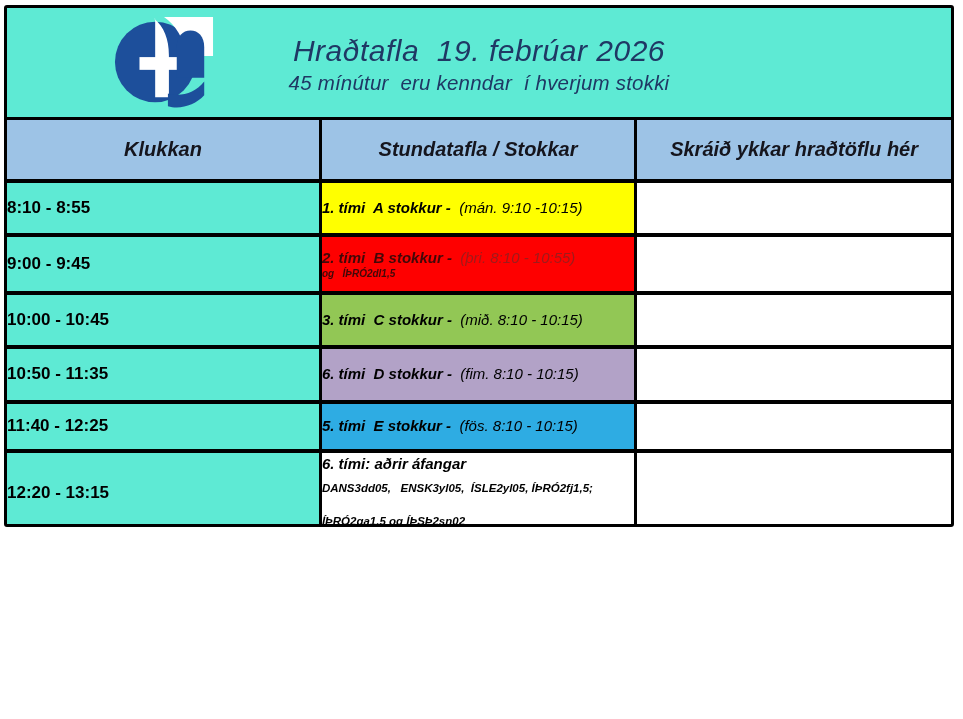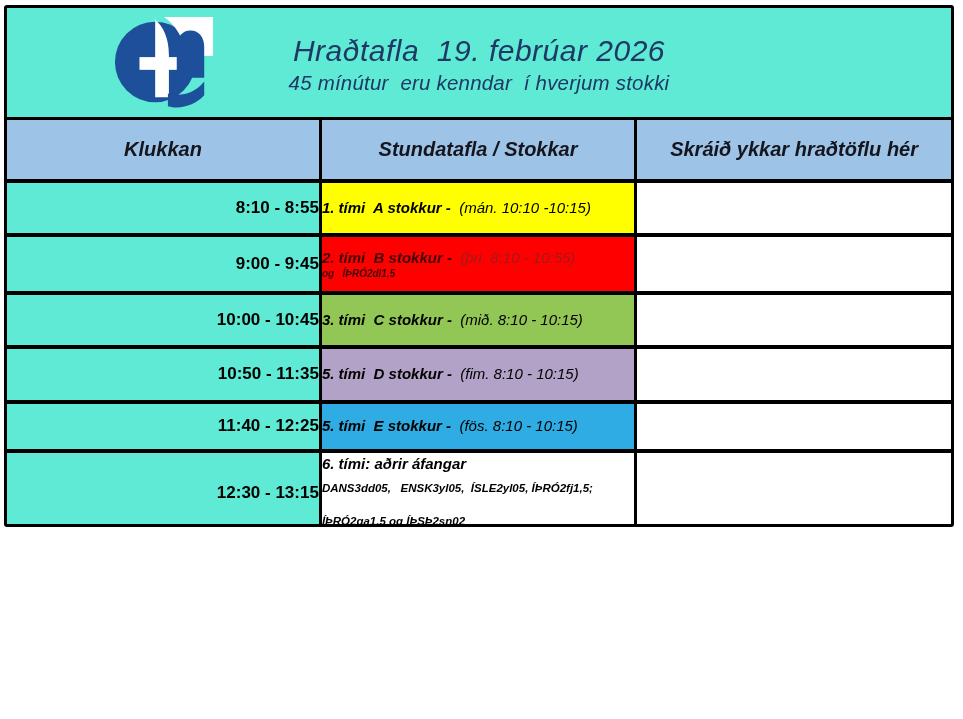--- a/index.html
+++ b/index.html
@@ -36,21 +36,21 @@
   }
   .tbl tr > *:first-child { border-left:none; }
   .tbl tr > *:last-child  { border-right:none; }
   .tbl thead th { border-top-width:3px; }
   .tbl tbody tr:last-child td { border-bottom:none; }
   .tbl thead th {
     font-style:italic; font-weight:700; font-size:20px; color:#15151d;
     text-align:center; vertical-align:middle; white-space:pre-wrap;
   }
   .time-cell {
-    text-align:right; vertical-align:middle;
+    text-align:left; vertical-align:middle;
     font-weight:bold; font-size:17px; color:#000; white-space:pre-wrap;
   }
   .stokkur-cell { vertical-align:middle; padding:2px 4px 2px 7px; }
   .lesson { font-style:italic; font-weight:bold; font-size:15px; color:#000; white-space:pre-wrap; }
   .detail { font-style:italic; font-weight:400; font-size:15px; color:#000; white-space:pre-wrap; }
   .note   { display:block; font-style:italic; font-weight:bold; font-size:10px; color:#000;
             white-space:pre-wrap; margin-top:2px; }
   .row-red .lesson { color:#420808; }
   .row-red .detail { color:#9E1B1B; }
   .row-red .note   { color:#420808; margin-top:1px; }
@@ -90,21 +90,21 @@
       <tr style="height:62px">
         <th style="background-color: rgb(157, 195, 230);">Klukkan</th>
         <th style="background-color: rgb(157, 195, 230);">Stundatafla / Stokkar</th>
         <th style="background-color: rgb(157, 195, 230);">Skráið ykkar hraðtöflu hér</th>
       </tr>
     </thead>
     <tbody>
       <tr style="height:54px">
         <td class="time-cell">8:10 - 8:55</td>
         <td class="stokkur-cell" style="background-color: rgb(255, 255, 0);">
-          <span class="lesson">1. tími  A stokkur - </span><span class="detail"> (mán. 10:10 -10:15)</span>
+          <span class="lesson">1. tími  A stokkur - </span><span class="detail"> (mán. 9:10 -10:15)</span>
         </td>
         <td class="signup-cell"></td>
       </tr>
 
       <tr style="height:58px" class="row-red">
         <td class="time-cell">9:00 - 9:45</td>
         <td class="stokkur-cell" style="background-color: rgb(254, 0, 0);">
           <span class="lesson">2. tími  B stokkur - </span><span class="detail"> (þri. 8:10 - 10:55)</span>
           <span class="note">og   ÍÞRÓ2dl1,5</span>
         </td>
@@ -115,35 +115,35 @@
         <td class="time-cell">10:00 - 10:45</td>
         <td class="stokkur-cell" style="background-color: rgb(146, 199, 85);">
           <span class="lesson">3. tími  C stokkur - </span><span class="detail"> (mið. 8:10 - 10:15)</span>
         </td>
         <td class="signup-cell"></td>
       </tr>
 
       <tr style="height:55px">
         <td class="time-cell">10:50 - 11:35</td>
         <td class="stokkur-cell" style="background-color: rgb(178, 162, 199);">
-          <span class="lesson">5. tími  D stokkur - </span><span class="detail"> (fim. 8:10 - 10:15)</span>
+          <span class="lesson">6. tími  D stokkur - </span><span class="detail"> (fim. 8:10 - 10:15)</span>
         </td>
         <td class="signup-cell"></td>
       </tr>
 
       <tr style="height:49px">
         <td class="time-cell">11:40 - 12:25</td>
         <td class="stokkur-cell" style="background-color: rgb(46, 172, 227);">
           <span class="lesson">5. tími  E stokkur - </span><span class="detail"> (fös. 8:10 - 10:15)</span>
         </td>
         <td class="signup-cell"></td>
       </tr>
 
       <tr style="height:84px" class="row-other">
-        <td class="time-cell">12:30 - 13:15</td>
+        <td class="time-cell">12:20 - 13:15</td>
         <td class="stokkur-cell" style="background-color: rgb(255, 255, 255);">
           <span class="lesson">6. tími: aðrir áfangar</span>
           <span class="note">DANS3dd05,   ENSK3yl05,  ÍSLE2yl05, ÍÞRÓ2fj1,5;</span>
           <span class="note">ÍÞRÓ2ga1,5 og ÍÞSÞ2sn02</span>
         </td>
         <td class="signup-cell"></td>
       </tr>
 
       <tr style="height:53px">
         <td class="time-cell"></td>

